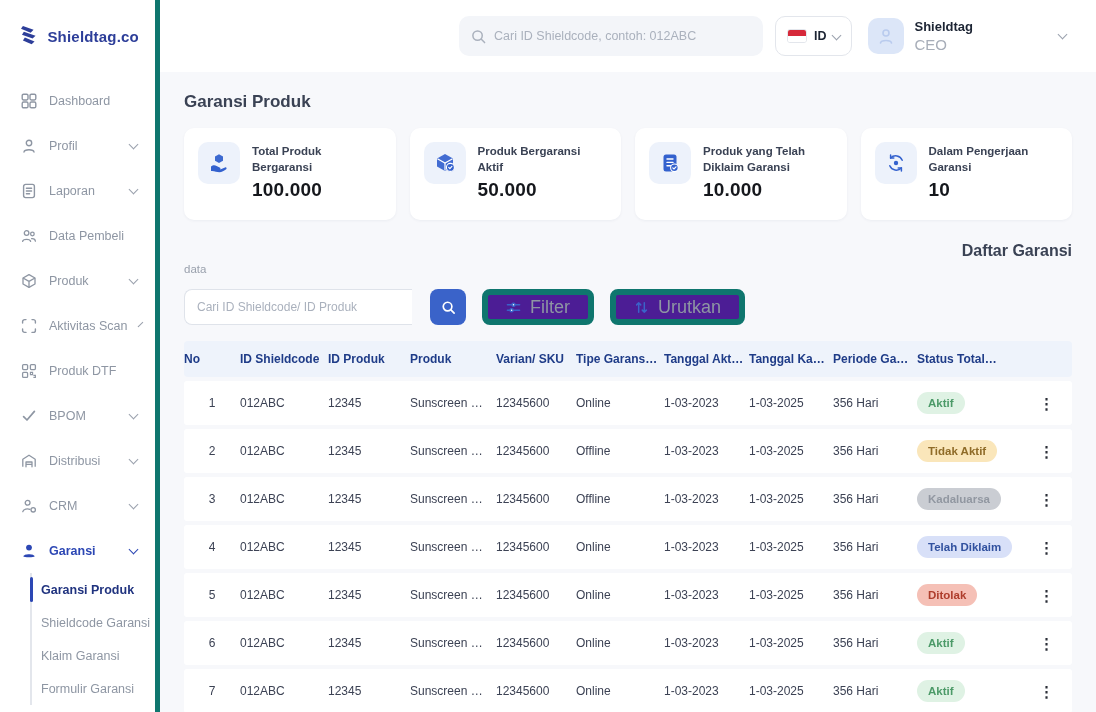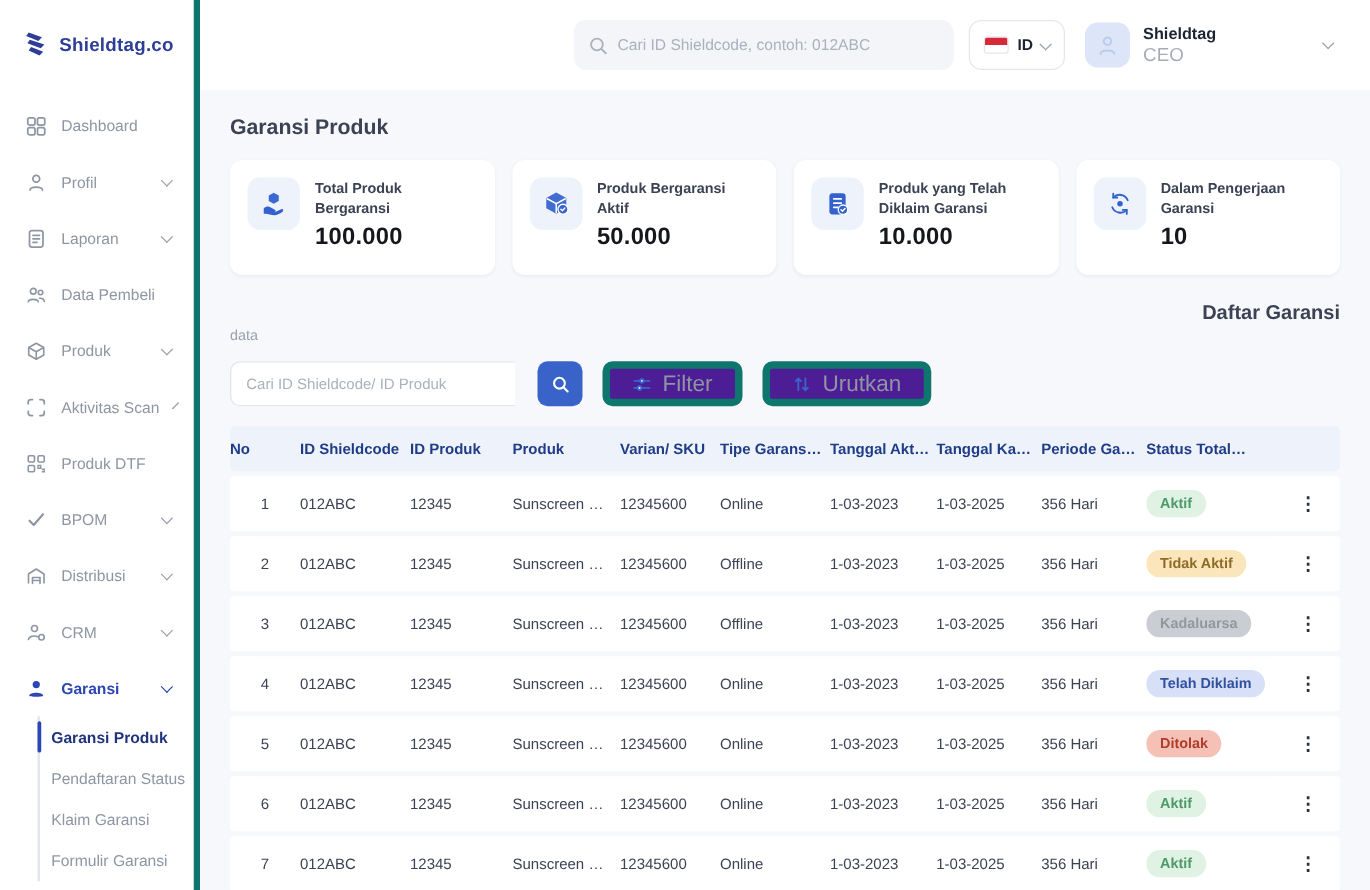--- a/index.html
+++ b/index.html
@@ -229,21 +229,21 @@
       </nav>
 
     <div class="menu" style="padding-top:0;">
       <div class="submenu">
 
           <div class="submenu-item active">
             <span>Garansi Produk</span>
           </div>
 
           <div class="submenu-item">
-            <span>Pendaftaran Status</span>
+            <span>Shieldcode Garansi</span>
           </div>
 
           <div class="submenu-item">
             <span>Klaim Garansi</span>
           </div>
 
           <div class="submenu-item">
             <span>Formulir Garansi</span>
           </div>
         </div>

